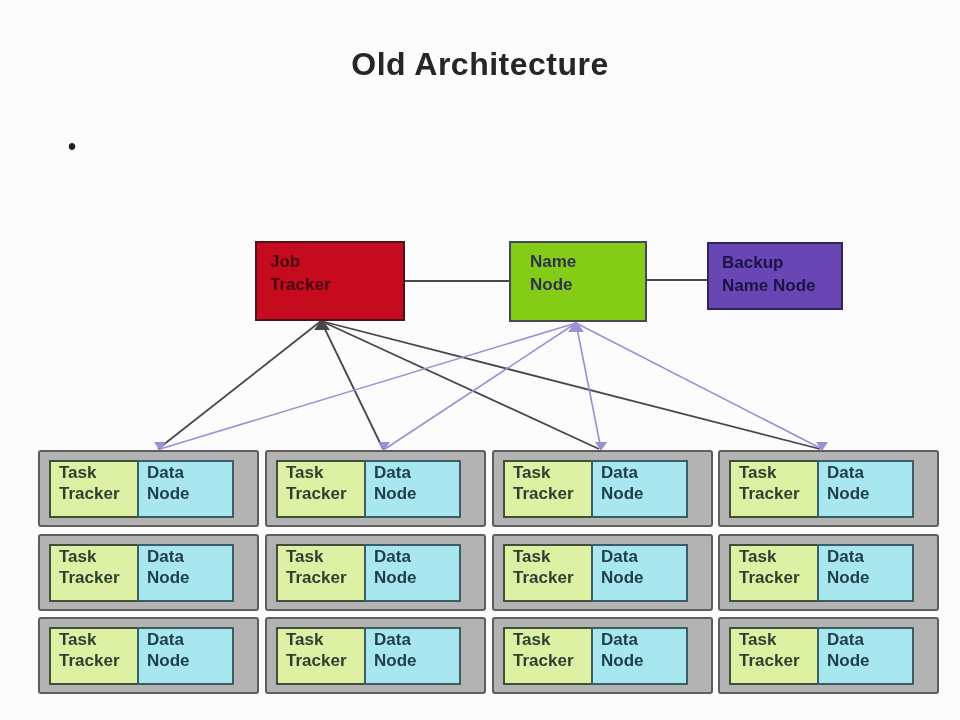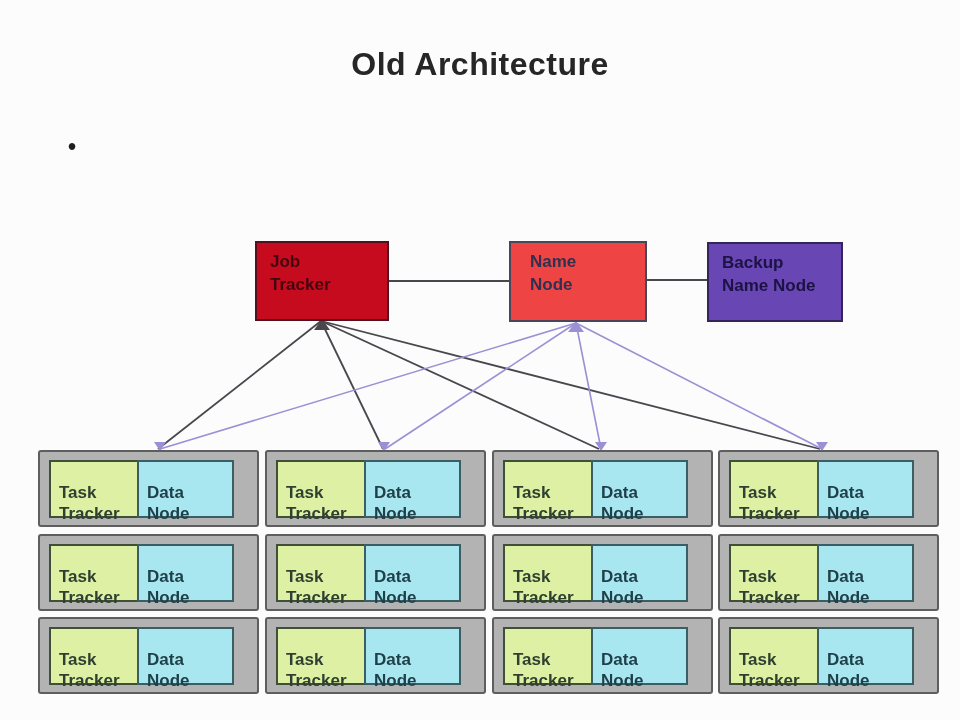--- a/index.html
+++ b/index.html
@@ -16,31 +16,31 @@
     position:absolute; left:68px; top:134px; width:800px;
     font-size:23px; font-weight:600; display:flex; align-items:baseline;
   }
   .bullet-marker { margin-right:12px; font-size:23px; }
   .connectors { position:absolute; left:0; top:0; width:960px; height:720px; }
   .node {
     position:absolute; box-sizing:border-box; border:2px solid;
     font-size:17px; font-weight:600; line-height:1.35;
     padding:8px 4px 0 13px; white-space:pre-line;
   }
-  #job-tracker        { left:255px; top:241px; width:134px; height:80px; }
+  #job-tracker        { left:255px; top:241px; width:150px; height:80px; }
   #name-node          { left:509px; top:241px; width:138px; height:81px; }
-  #backup-name-node   { left:707px; top:242px; width:136px; height:80px; }
+  #backup-name-node   { left:707px; top:242px; width:136px; height:68px; }
   .rack {
     position:absolute; width:221px; height:77px; box-sizing:border-box;
     border:2px solid; border-radius:3px;
   }
   .tbox {
     position:absolute; top:8px; width:97px; height:58px; box-sizing:border-box;
     border:2px solid; font-size:17px; font-weight:600; line-height:1.25;
-    padding:20px 0 0 8px; white-space:pre-line;
+    padding:0 0 0 8px; white-space:pre-line;
   }
   .tbox.task { left:9px; }
   .tbox.data { left:97px; }
 </style>
 </head>
 <body>
 
 <div class="stage" style="background: rgb(252, 252, 252);">
 
   <div class="title" style="color: rgb(38, 38, 38);">Old Architecture</div>
@@ -68,21 +68,21 @@
     <polygon points="568,332 584,332 576,321" fill="#9b90d4"></polygon>
     <polygon points="154,442 166,442 160,451" fill="#9b90d4"></polygon>
     <polygon points="378,442 390,442 384,451" fill="#9b90d4"></polygon>
     <polygon points="595,442 607,442 601,451" fill="#9b90d4"></polygon>
     <polygon points="816,442 828,442 822,451" fill="#9b90d4"></polygon>
   </svg>
 
   <div class="node" id="job-tracker" style="background: rgb(198, 11, 30); border-color: rgb(85, 16, 30); color: rgb(67, 6, 15);">Job
 Tracker</div>
 
-  <div class="node" id="name-node" style="background: #ef4444; border-color: rgb(71, 71, 92); color: rgb(46, 49, 80); padding-left: 19px;">Name
+  <div class="node" id="name-node" style="background: #84cc16; border-color: rgb(71, 71, 92); color: rgb(46, 49, 80); padding-left: 19px;">Name
 Node</div>
 
   <div class="node" id="backup-name-node" style="background: rgb(104, 71, 181); border-color: rgb(53, 36, 88); color: rgb(28, 18, 67);">Backup
 Name Node</div>
 
   <div id="rack-grid">
   <div class="rack" style="left: 38px; top: 450px; position: absolute; background: rgb(179, 179, 179); border-color: rgb(94, 94, 94);">
     <div class="tbox task" style="background: rgb(221, 240, 164); border-color: rgb(63, 79, 56); color: rgb(47, 64, 48);">Task
 Tracker</div>
     <div class="tbox data" style="background: rgb(169, 231, 240); border-color: rgb(59, 93, 100); color: rgb(31, 64, 73);">Data

